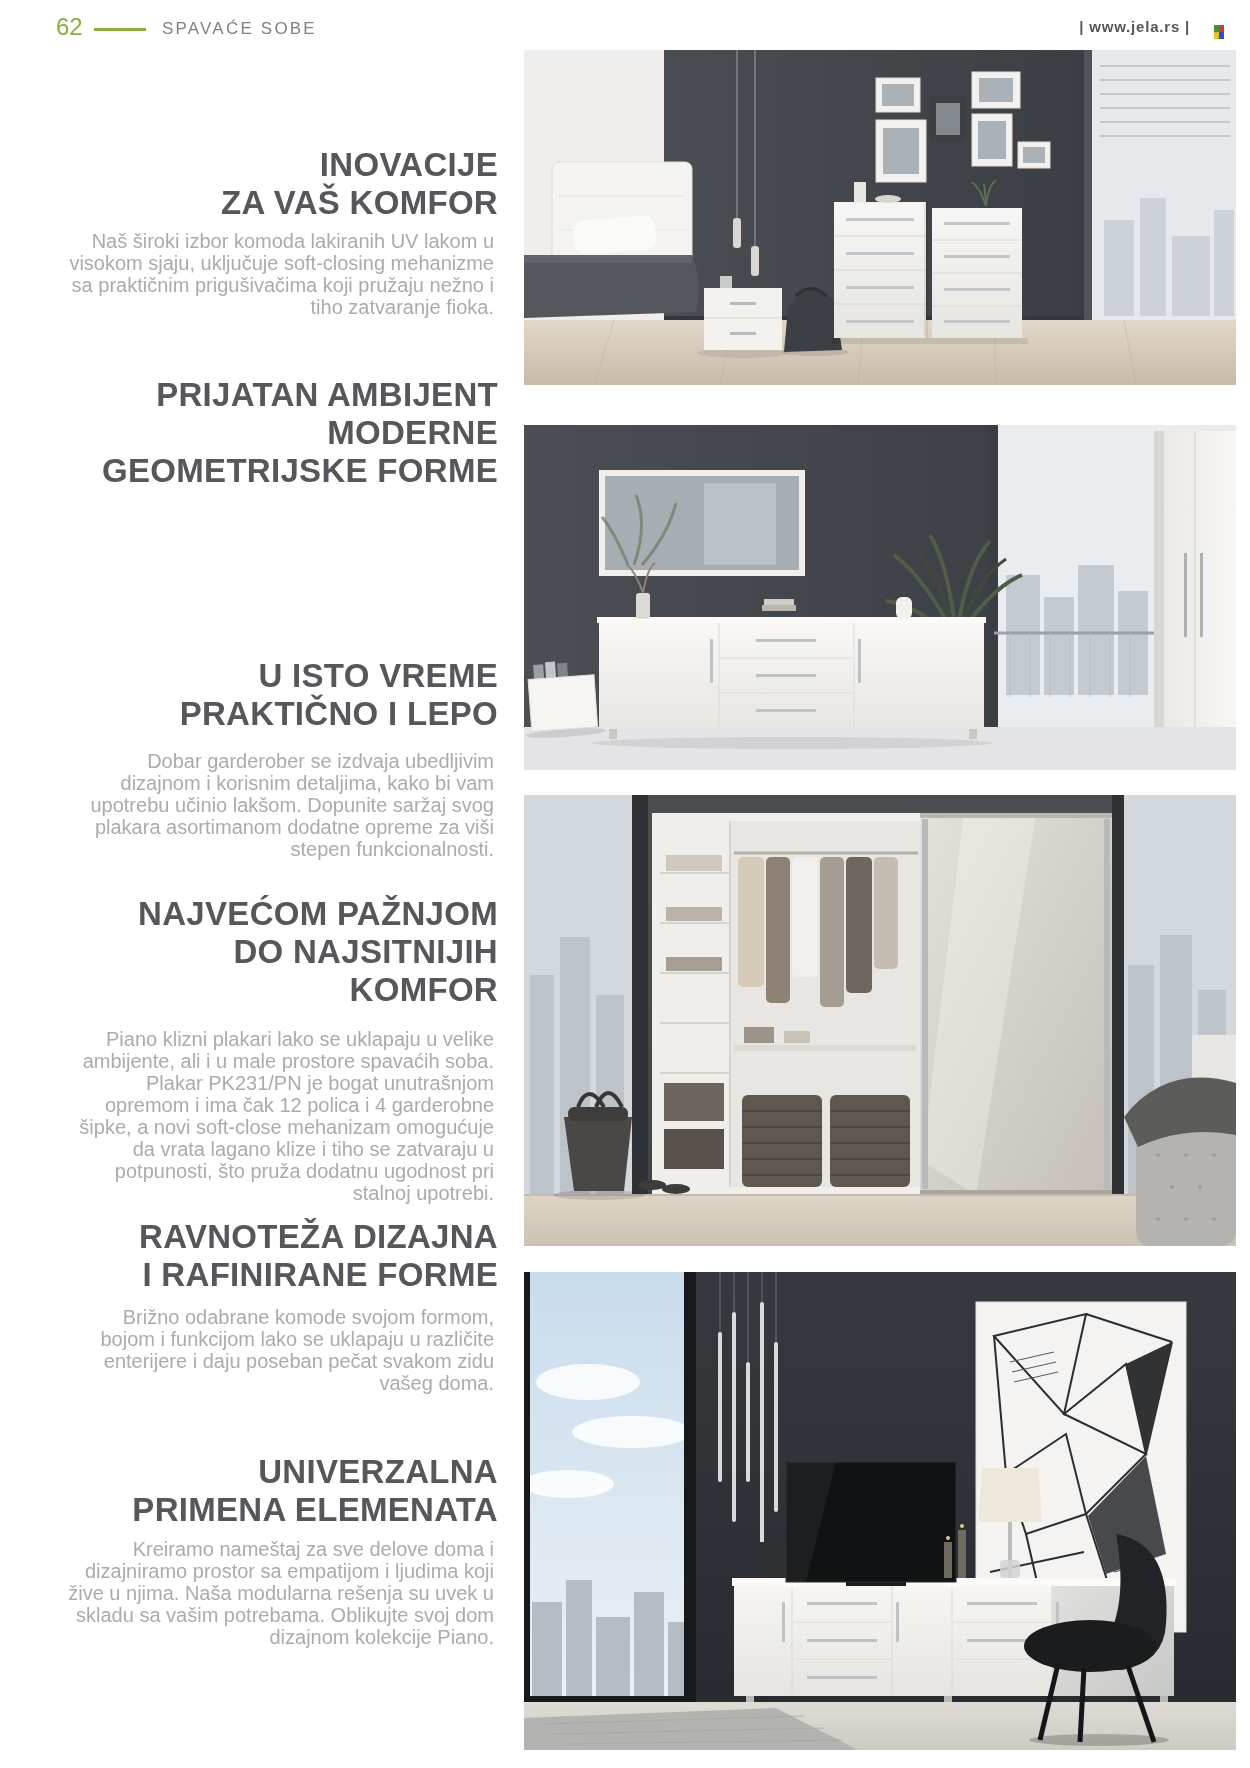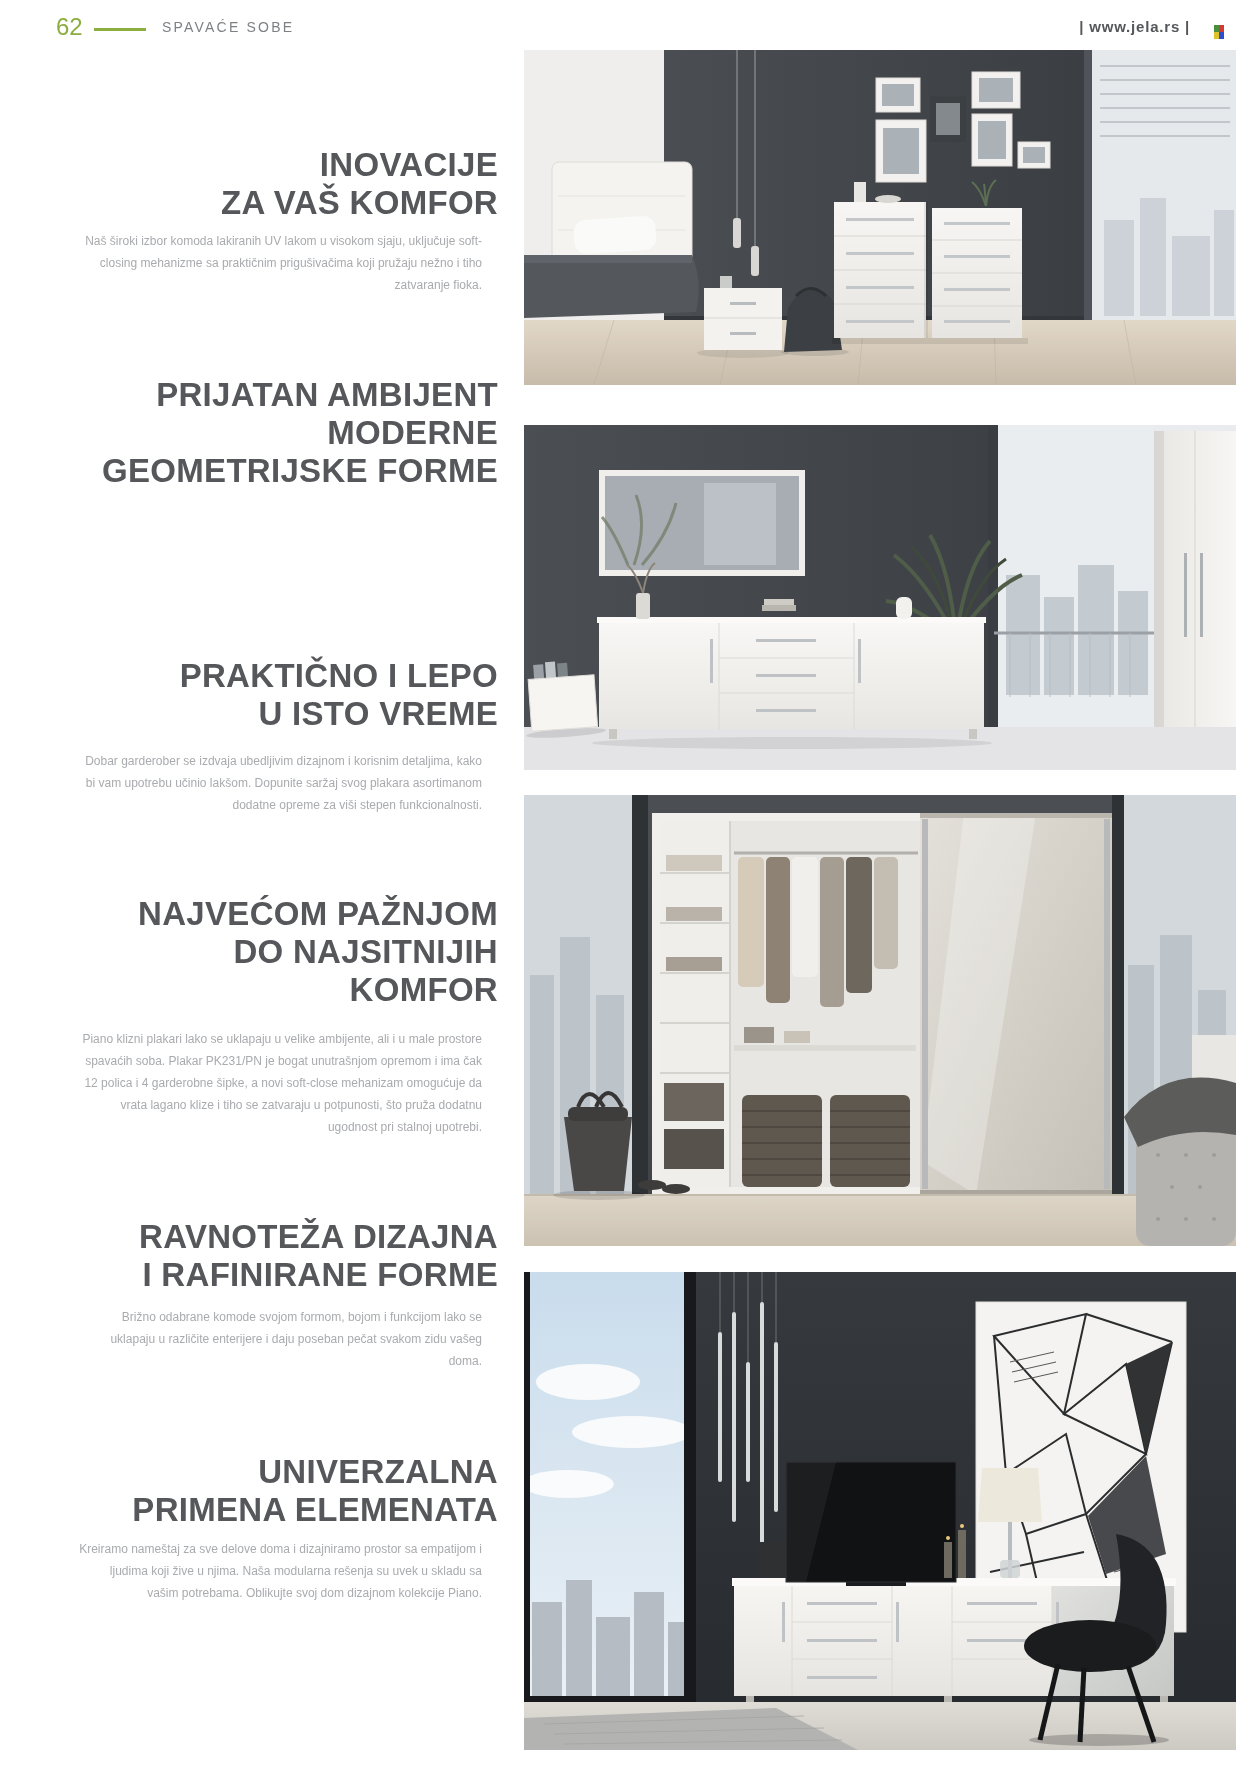--- a/index.html
+++ b/index.html
@@ -3,29 +3,29 @@
 <meta charset="utf-8">
 <title>Katalog strana</title>
 <style>
   html,body{margin:0;padding:0;background:#ffffff;}
   #page{position:relative;width:1250px;height:1768px;background:#ffffff;overflow:hidden;
         font-family:"Liberation Sans",sans-serif;}
 
   
   .page-number{position:absolute;left:56px;top:13px;font-size:24px;font-weight:normal;color:#8cad3f;}
   .header-rule{position:absolute;left:94px;top:28px;width:52px;height:3px;background:#8cad3f;}
-  .category-label{position:absolute;left:162px;top:19px;font-size:14px;letter-spacing:2.2px;color:#7e8184;}
+  .category-label{position:absolute;left:162px;top:19px;font-size:17px;letter-spacing:2.2px;color:#7e8184;}
   .website-label{position:absolute;right:60px;top:18px;font-size:15px;letter-spacing:.8px;color:#55575a;font-weight:bold;}
   .jela-logo{position:absolute;left:1214px;top:25px;width:10px;height:14px;}
 
   
   .section{position:absolute;left:60px;width:438px;text-align:right;}
   .section h2{margin:0;font-size:33px;line-height:38px;font-weight:bold;color:#55575a;letter-spacing:.3px;}
   .section h2 span{display:block;}
-  .section p{margin:16px;font-size:12px;line-height:22px;color:#a9abae;}
+  .section p{margin:4px;font-size:20px;line-height:22px;color:#a9abae;}
   .s1{top:146px}.s1 p{margin-top:8px}
   .s2{top:376px}.s2 p{margin-top:14px}
   .s3{top:657px}.s3 p{margin-top:17px}
   .s4{top:895px}.s4 p{margin-top:19px}
   .s5{top:1218px}.s5 p{margin-top:12px}
   .s6{top:1453px}.s6 p{margin-top:9px}
 
   
   figure{position:absolute;left:524px;width:712px;margin:0;overflow:hidden;background:#e9e9e9;}
   .ph1{top:50px;height:335px}
@@ -61,22 +61,22 @@
   <section class="section s2">
     <h2>
       <span>PRIJATAN AMBIJENT</span>
       <span>MODERNE</span>
       <span>GEOMETRIJSKE FORME</span>
     </h2>
   </section>
 
   <section class="section s3">
     <h2>
+      <span>U ISTO VREME</span>
       <span>PRAKTIČNO I LEPO</span>
-      <span>U ISTO VREME</span>
     </h2>
     <p>Dobar garderober se izdvaja ubedljivim dizajnom i korisnim detaljima, kako bi vam upotrebu učinio lakšom. Dopunite saržaj svog plakara asortimanom dodatne opreme za viši stepen funkcionalnosti.</p>
   </section>
 
   <section class="section s4">
     <h2>
       <span>NAJVEĆOM PAŽNJOM</span>
       <span>DO NAJSITNIJIH</span>
       <span>KOMFOR</span>
     </h2>

